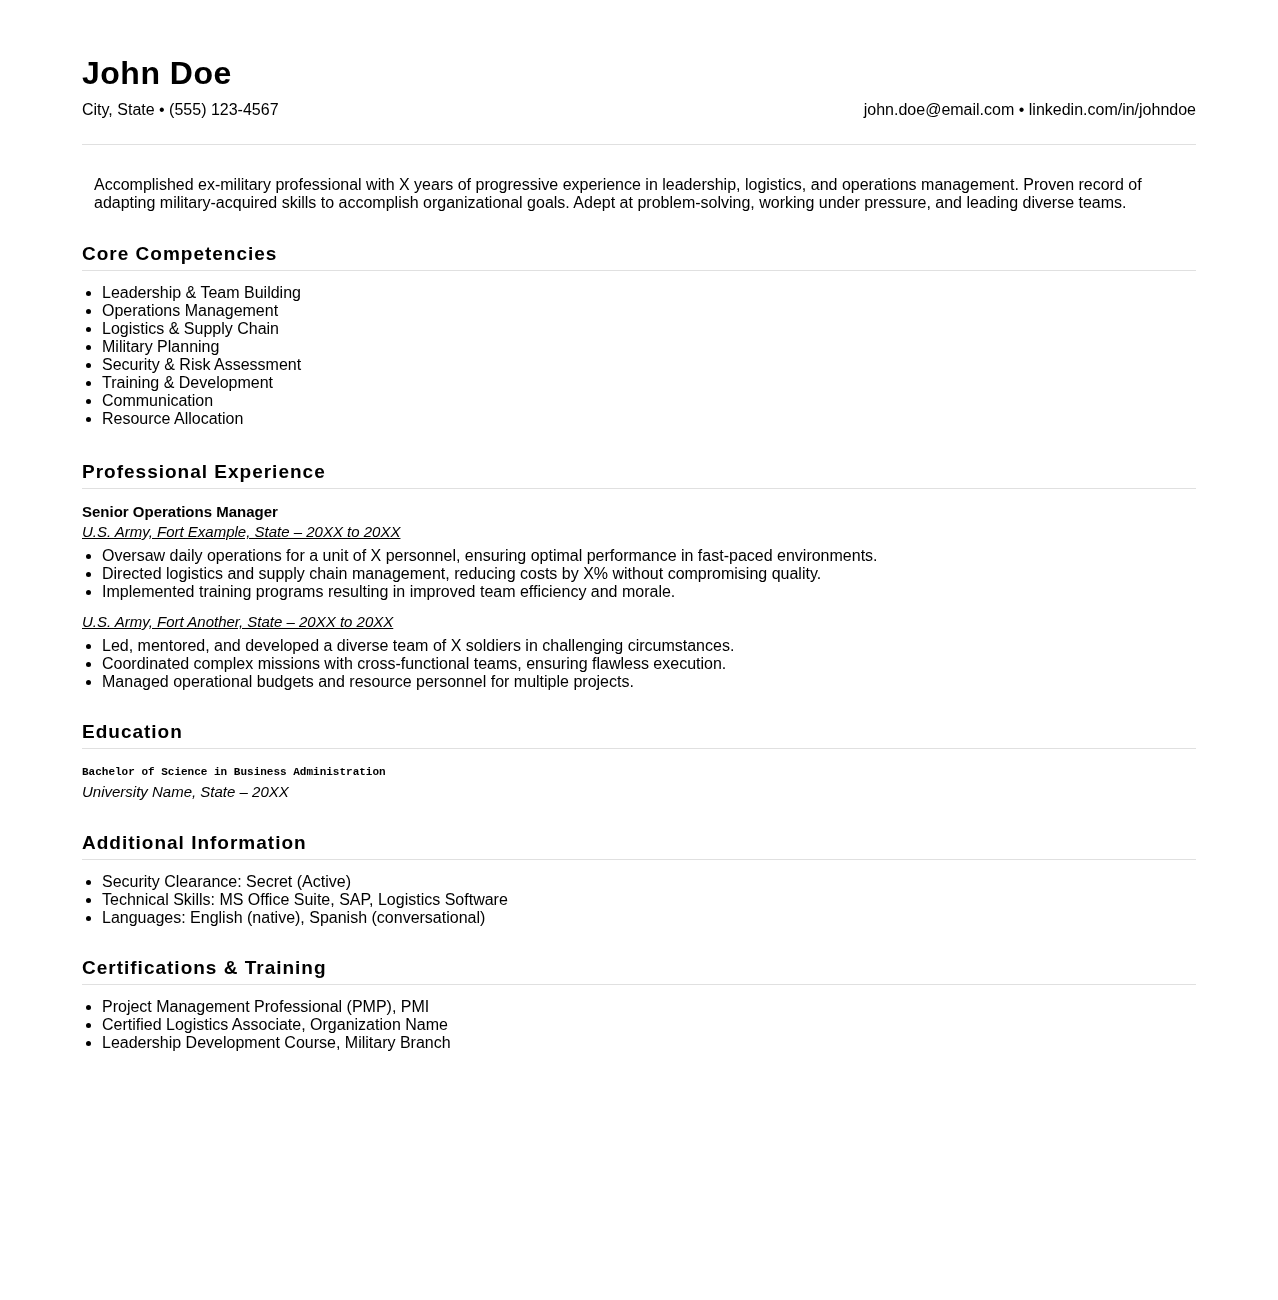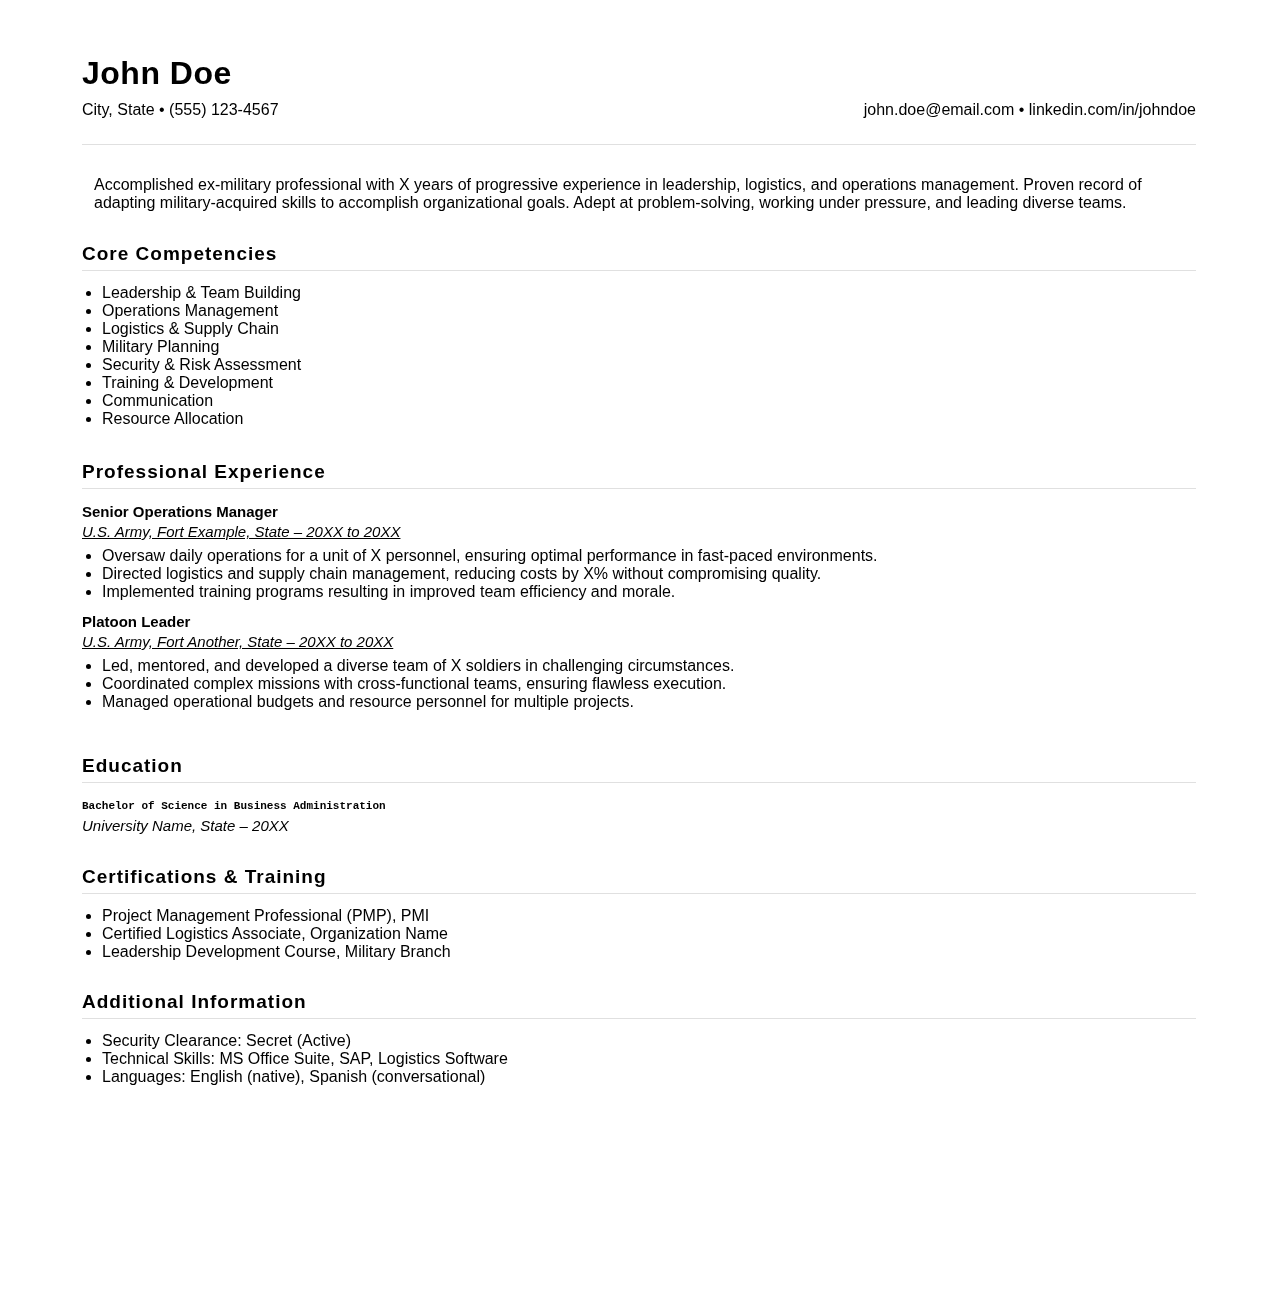--- a/index.html
+++ b/index.html
@@ -84,21 +84,21 @@
       font-size: 11px;
       line-height: 20px;
       font-family: Liberation Mono, monospace;
     }
     .school {
       font-style: italic;
       font-size: 15px;
       line-height: 20px;
     }
     #sec-experience { margin-top: 33px; }
-    #sec-education { margin-top: 44px; }
+    #sec-education { margin-top: 30px; }
     #sec-certs { margin-top: 30px; }
     #sec-additional { margin-top: 30px; }
   </style>
 </head>
 <body>
 
 <div class="page">
 
   <header class="header">
     <h1 class="name">John Doe</h1>
@@ -133,47 +133,46 @@
       <div class="job-title">Senior Operations Manager</div>
       <div class="job-meta">U.S. Army, Fort Example, State – 20XX to 20XX</div>
       <ul class="bullets">
         <li>Oversaw daily operations for a unit of X personnel, ensuring optimal performance in fast-paced environments.</li>
         <li>Directed logistics and supply chain management, reducing costs by X% without compromising quality.</li>
         <li>Implemented training programs resulting in improved team efficiency and morale.</li>
       </ul>
     </div>
 
     <div class="job">
-      <div class="job-title">Platoon Leader</div>
       <div class="job-meta">U.S. Army, Fort Another, State – 20XX to 20XX</div>
       <ul class="bullets">
         <li>Led, mentored, and developed a diverse team of X soldiers in challenging circumstances.</li>
         <li>Coordinated complex missions with cross-functional teams, ensuring flawless execution.</li>
         <li>Managed operational budgets and resource personnel for multiple projects.</li>
       </ul>
     </div>
   </section>
 
   <section class="section" id="sec-education">
     <h2 class="section-title">Education</h2>
     <div class="degree">Bachelor of Science in Business Administration</div>
     <div class="school">University Name, State – 20XX</div>
   </section>
 
+  <section class="section" id="sec-additional">
+    <h2 class="section-title">Additional Information</h2>
+    <ul class="bullets">
+      <li>Security Clearance: Secret (Active)</li>
+      <li>Technical Skills: MS Office Suite, SAP, Logistics Software</li>
+      <li>Languages: English (native), Spanish (conversational)</li>
+    </ul>
+  </section>
+
   <section class="section" id="sec-certs">
     <h2 class="section-title">Certifications &amp; Training</h2>
     <ul class="bullets">
       <li>Project Management Professional (PMP), PMI</li>
       <li>Certified Logistics Associate, Organization Name</li>
       <li>Leadership Development Course, Military Branch</li>
     </ul>
   </section>
 
-  <section class="section" id="sec-additional">
-    <h2 class="section-title">Additional Information</h2>
-    <ul class="bullets">
-      <li>Security Clearance: Secret (Active)</li>
-      <li>Technical Skills: MS Office Suite, SAP, Logistics Software</li>
-      <li>Languages: English (native), Spanish (conversational)</li>
-    </ul>
-  </section>
-
 </div>
 
 </body></html>

